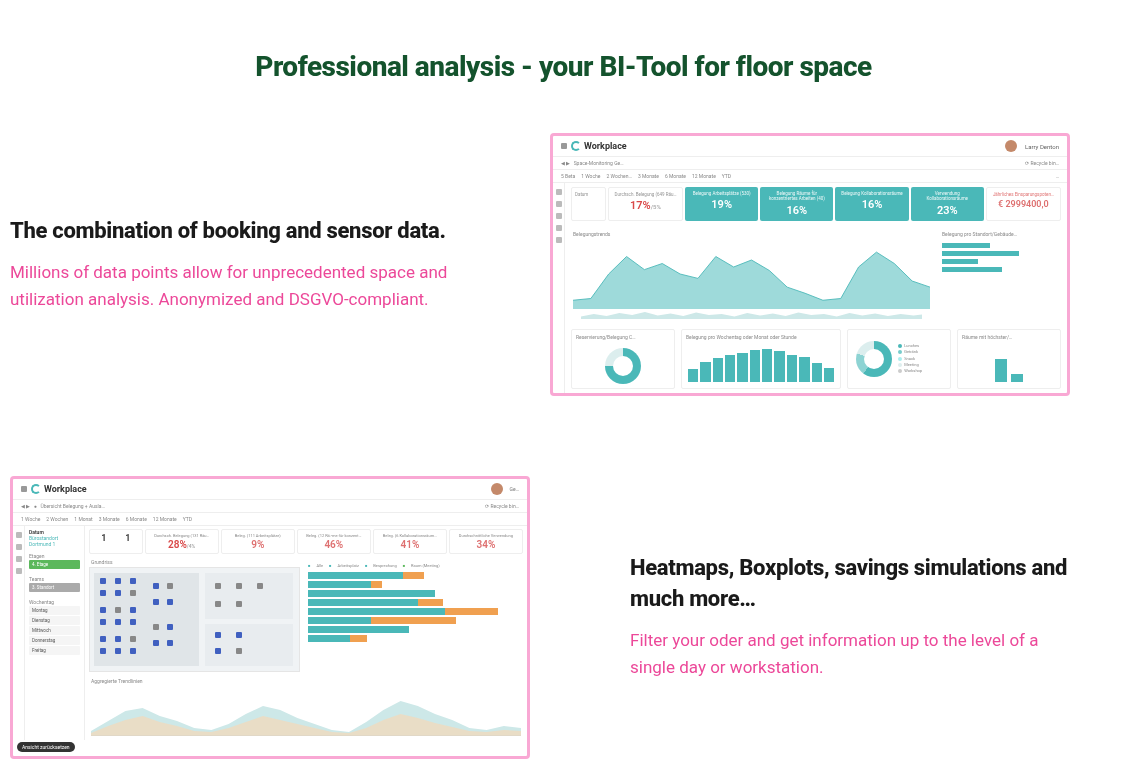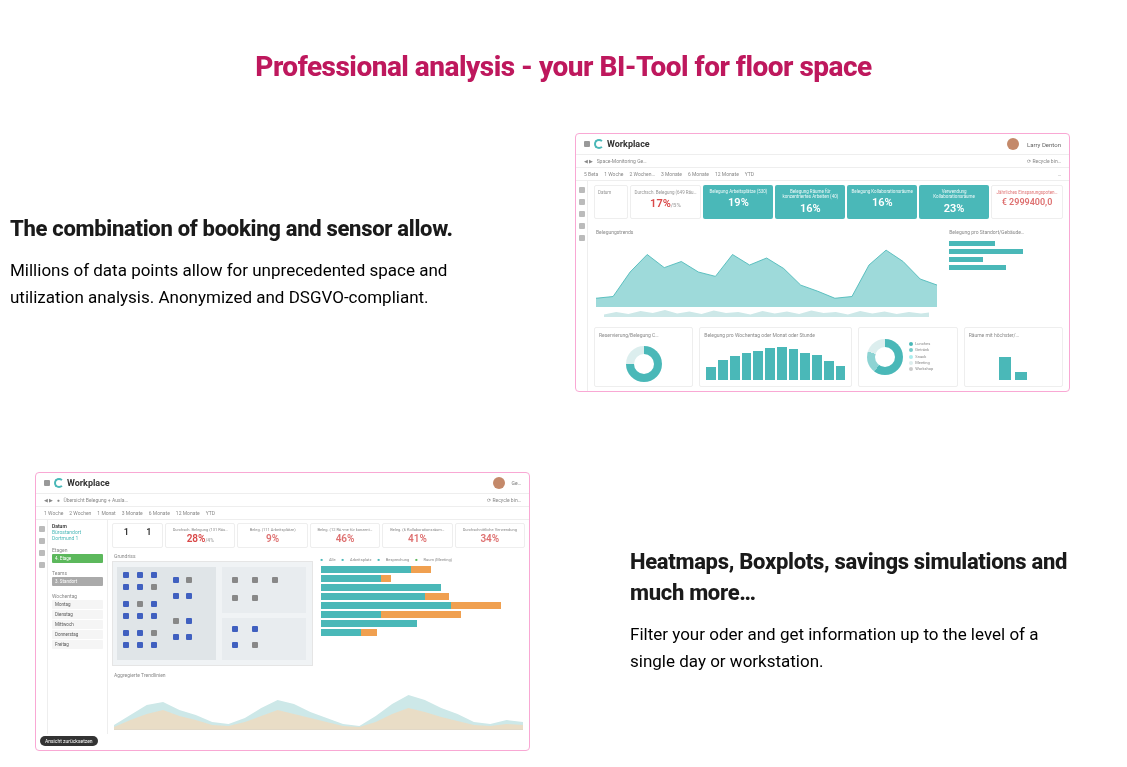--- a/index.html
+++ b/index.html
@@ -10,21 +10,21 @@
     body {
       font-family: -apple-system, BlinkMacSystemFont, "Segoe UI", Roboto, Helvetica, Arial, sans-serif;
       background: #ffffff;
       width: 1127px;
       padding: 30px 0;
     }
     .page-title {
       font-size: 28px;
       font-weight: 800;
       text-align: center;
-      color: #be185d;
+      color: #14532d;
       margin: 20px auto 50px;
       letter-spacing: -0.5px;
     }
     .section-row {
       display: flex;
       align-items: center;
       gap: 60px;
       margin-bottom: 80px;
       padding: 0 10px;
     }
@@ -35,36 +35,35 @@
     .section-heading {
       font-size: 22px;
       font-weight: 800;
       color: #1a1a1a;
       margin-bottom: 12px;
       line-height: 1.4;
       letter-spacing: -0.3px;
     }
     .section-body {
       font-size: 17px;
-      color: #000000;
+      color: #ec4899;
       line-height: 1.6;
       font-weight: 400;
     }
     .section-image {
       flex: 1;
       max-width: 520px;
     }
     .dashboard-mock {
-      border: 1px solid #f9a8d4;
+      border: 3px solid #f9a8d4;
       border-radius: 4px;
       background: #fff;
       font-size: 7px;
       color: #555;
       overflow: hidden;
-      margin-left: 25px;
     }
     
     .d1-header {
       display: flex;
       align-items: center;
       padding: 4px 8px;
       border-bottom: 1px solid #eee;
       gap: 4px;
     }
     .d1-logo {
@@ -363,21 +362,21 @@
       margin: 2px 4px 4px;
     }
   </style>
 </head>
 <body>
 
 <h1 class="page-title">Professional analysis - your BI-Tool for floor space</h1>
 
 <div class="section-row">
   <div class="section-text">
-    <h2 class="section-heading">The combination of booking and sensor allow.</h2>
+    <h2 class="section-heading">The combination of booking and sensor data.</h2>
     <p class="section-body">Millions of data points allow for unprecedented space and utilization analysis. Anonymized and DSGVO-compliant.</p>
   </div>
   <div class="section-image">
 
     <div class="dashboard-mock">
       <div class="d1-header">
         <span class="d1-side-icon" style="background:#999;"></span>
         <span class="d1-logo">
           <span class="d1-logo-icon"></span>
           <span>Workplace</span>

